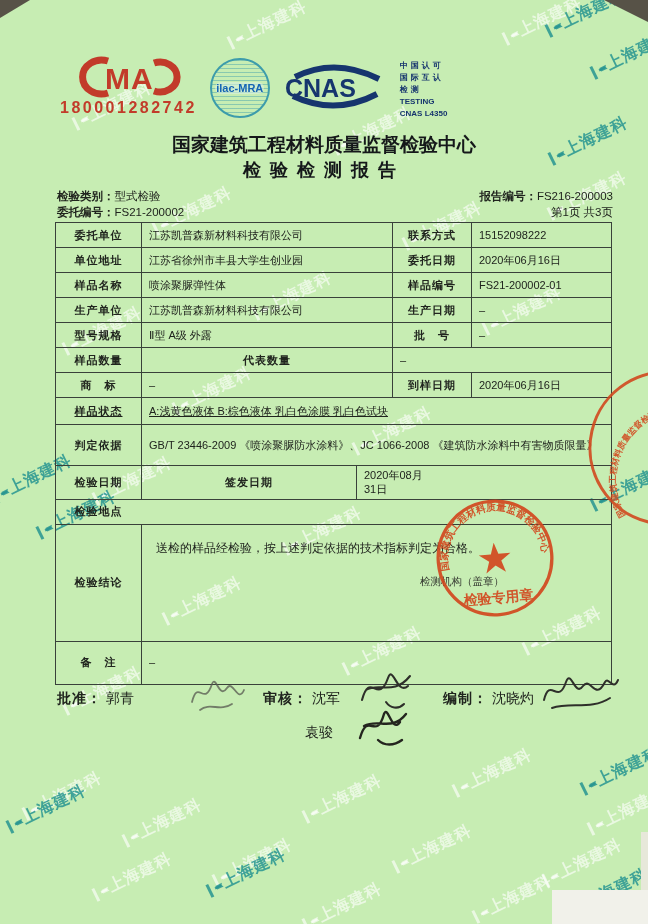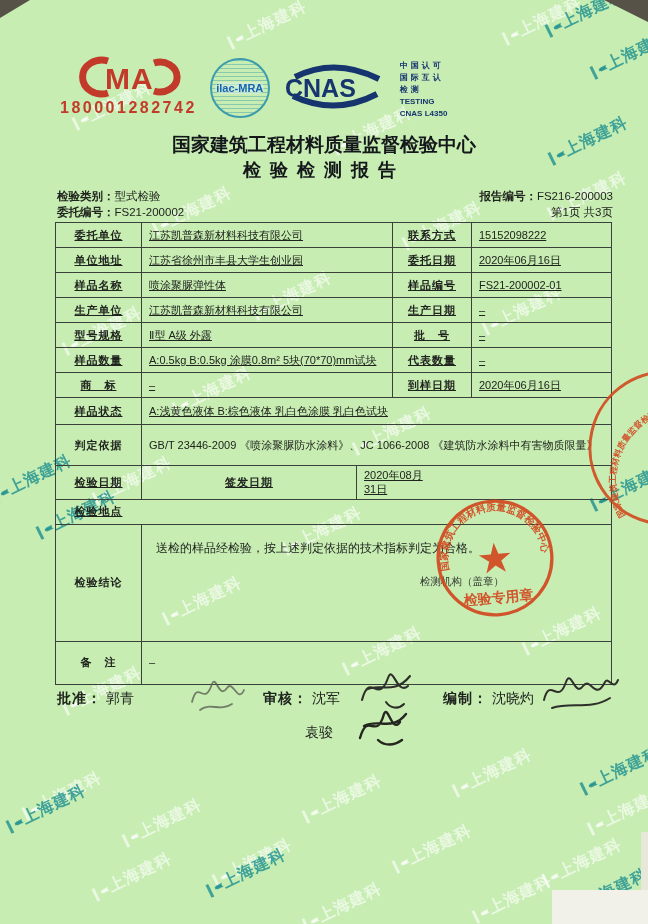--- a/index.html
+++ b/index.html
@@ -49,21 +49,21 @@
   .tbl{position:absolute;left:55px;top:222px;width:557px;border:1.6px solid #39413a;box-sizing:border-box;}
   .trow{display:grid;border-top:1.2px solid #39413a;box-sizing:border-box;}
   .trow.first{border-top:none;}
   .cols4{grid-template-columns:85px 251px 79px 1fr;}
   .cols4d{grid-template-columns:85px 215px 75px 1fr;}
   .cols2{grid-template-columns:85px 1fr;}
   .tc{border-left:1.2px solid #39413a;display:flex;align-items:center;
       font-size:11px;padding:2px 7px;line-height:1.3;box-sizing:border-box;overflow:hidden;}
   .tc.nl{border-left:none;}
   .tlabel{justify-content:center;font-weight:bold;letter-spacing:1px;padding:2px 2px;text-align:center;}
-  .h24{min-height:24px;text-decoration:underline;}.h26{min-height:26px;text-decoration:underline;}.h40{min-height:40px;}
+  .h24{min-height:24px;}.h26{min-height:26px;text-decoration:underline;}.h40{min-height:40px;}
   .h116{min-height:116px;}.h42{min-height:42px;}
   .concl-cell{display:block;position:relative;padding:16px 10px 4px 14px;}
   .org-label{position:absolute;left:278px;top:50px;font-size:10.5px;color:#33362f;}
   
   .stamp-main{position:absolute;left:433px;top:496px;opacity:.92;}
   .stamp-edge{position:absolute;left:566px;top:348px;opacity:.9;}
   
   .sig{position:absolute;font-size:14px;white-space:nowrap;}
   .sig b{font-weight:bold;letter-spacing:1px;}
   .scribble{position:absolute;}
@@ -312,21 +312,20 @@
       <div class="tc h24">–</div>
     </div>
     <div class="trow cols4">
       <div class="tc nl tlabel h24">型号规格</div>
       <div class="tc h24">Ⅱ型 A级 外露</div>
       <div class="tc tlabel h24">批　号</div>
       <div class="tc h24">–</div>
     </div>
     <div class="trow cols4">
       <div class="tc nl tlabel h24">样品数量</div>
-      <div class="tc h24">A:0.5kg B:0.5kg 涂膜0.8m² 5块(70*70)mm试块</div>
       <div class="tc tlabel h24">代表数量</div>
       <div class="tc h24">–</div>
     </div>
     <div class="trow cols4">
       <div class="tc nl tlabel h24">商　标</div>
       <div class="tc h24">–</div>
       <div class="tc tlabel h24">到样日期</div>
       <div class="tc h24">2020年06月16日</div>
     </div>
     <div class="trow cols2">

